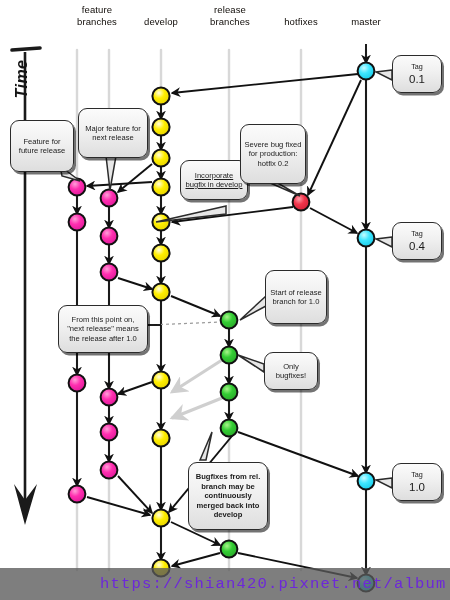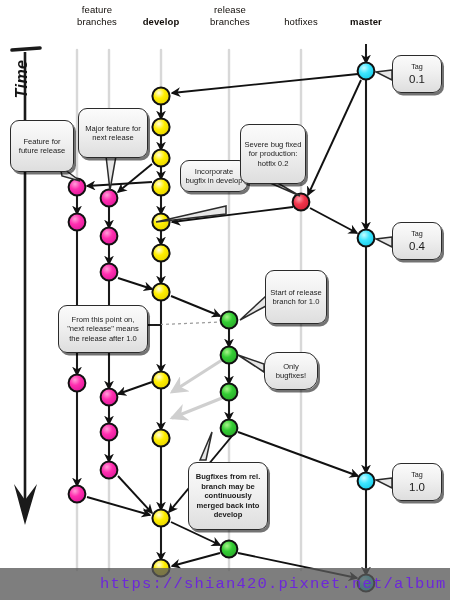--- a/index.html
+++ b/index.html
@@ -15,21 +15,21 @@
 
   
   .col-head{
     position:absolute;
     text-align:center;
     font-size:9.5px;
     color:#100c08;
     line-height:11.5px;
     letter-spacing:0.1px;
   }
-  .col-head.bold{font-weight:bold;}
+  .col-head.bold{font-weight:normal;}
 
   
   .time-label{
     position:absolute;
     left:-8px;top:70px;
     width:60px;
     font-size:16px;
     font-style:italic;
     font-weight:bold;
     color:#141414;
@@ -281,33 +281,33 @@
   <div class="time-label">Time</div>
 
   <div class="callout" style="left:78px;top:108px;width:70px;height:50px;">
     <span class="txt">Major feature for next release</span>
   </div>
 
   <div class="callout" style="left:10px;top:120px;width:64px;height:52px;">
     <span class="txt">Feature for future release</span>
   </div>
 
-  <div class="callout" style="left:180px;top:160px;width:68px;height:32px;">
+  <div class="callout" style="left:180px;top:160px;width:68px;height:40px;text-decoration:underline;">
     <span class="txt">Incorporate bugfix in develop</span>
   </div>
 
   <div class="callout" style="left:240px;top:124px;width:66px;height:60px;">
     <span class="txt">Severe bug fixed for production: hotfix 0.2</span>
   </div>
 
   <div class="callout" style="left:265px;top:270px;width:62px;height:54px;">
     <span class="txt">Start of release branch for 1.0</span>
   </div>
 
-  <div class="callout" style="left:264px;top:352px;width:54px;height:38px;border-radius:13px;">
+  <div class="callout" style="left:264px;top:352px;width:54px;height:38px;">
     <span class="txt">Only bugfixes!</span>
   </div>
 
   <div class="callout" style="left:58px;top:305px;width:90px;height:48px;">
     <span class="txt">From this point on, "next release" means the release after 1.0</span>
   </div>
 
   <div class="callout" style="left:188px;top:462px;width:80px;height:68px;font-weight:bold;">
     <span class="txt">Bugfixes from rel. branch may be continuously merged back into develop</span>
   </div>

